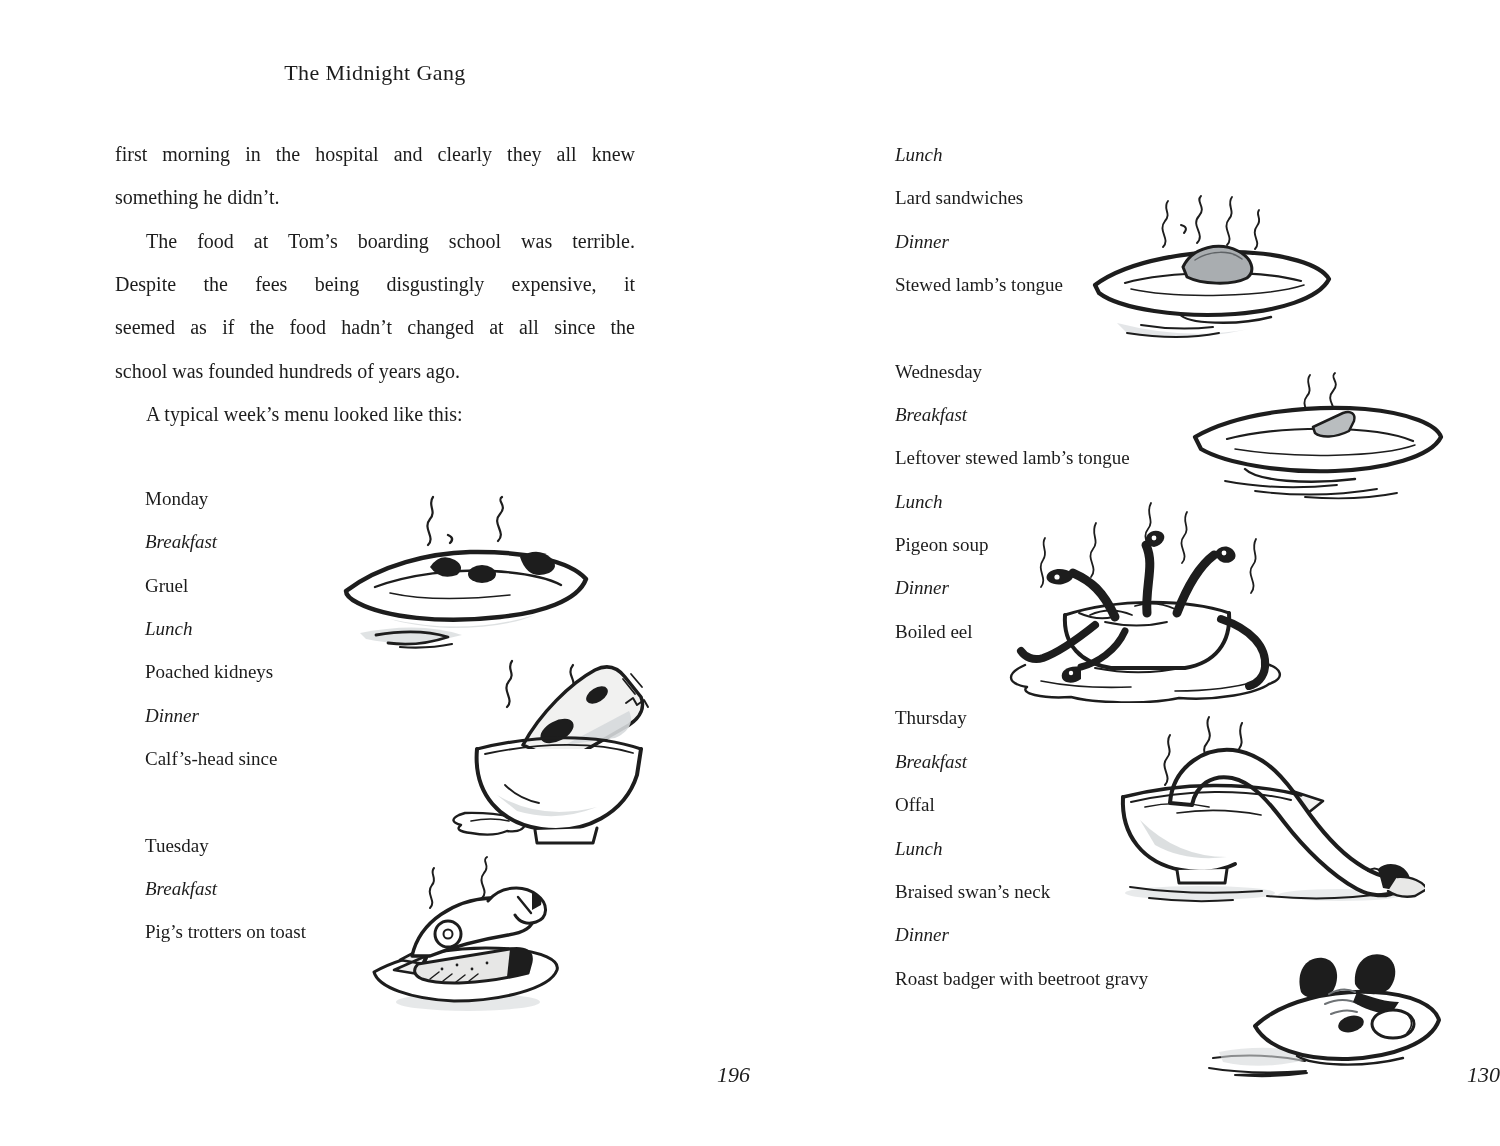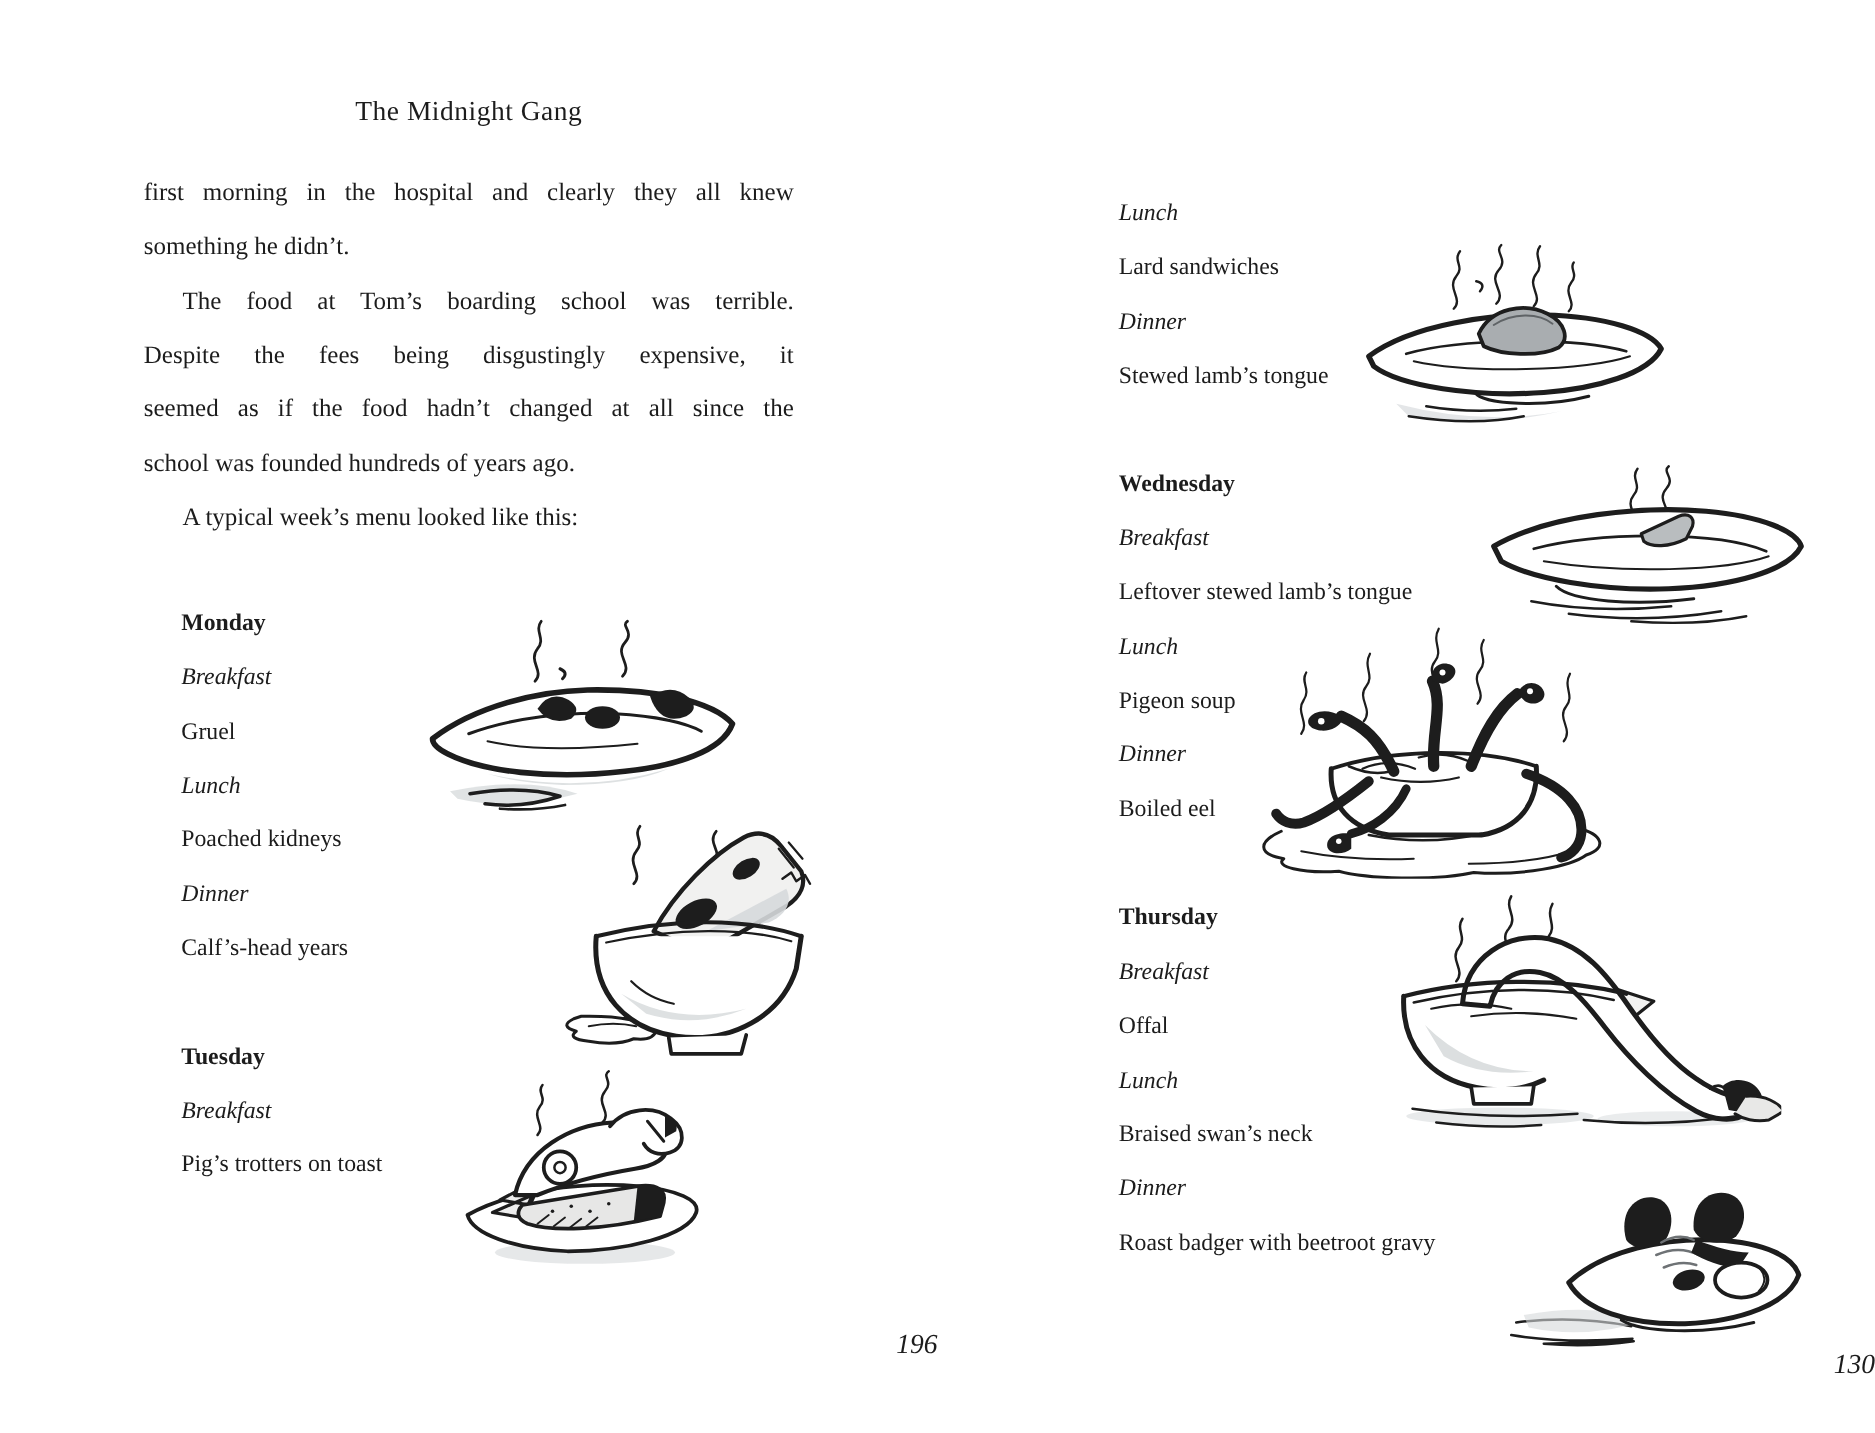--- a/index.html
+++ b/index.html
@@ -1,40 +1,40 @@
 <!DOCTYPE html>
 <html><head>
 <meta charset="utf-8">
 <style>
   html,body { margin:0; padding:0; background:#ffffff; }
   .spread {
     position:relative; width:1500px; height:1146px;
     background:#ffffff; color:#1c1c1c; overflow:hidden;
     font-family:"Liberation Serif","DejaVu Serif",serif;
   }
-  .half { position:absolute; top:16px; width:750px; height:834px; }
+  .half { position:absolute; top:0; width:750px; height:834px; }
   .half.left { left:0; } .half.right { left:750px; }
 
   .running-head {
     position:absolute; top:60px; left:0; width:750px;
     text-align:center; font-size:22px; letter-spacing:0.4px;
   }
   .running-head.italic { font-style:italic; }
 
   .body-text {
     position:absolute; left:115px; top:133px; width:520px;
     font-size:20px; line-height:43.35px;
   }
   .body-line { height:43.35px; white-space:nowrap; }
   .body-line.full { white-space:normal; text-align:justify; text-align-last:justify; }
   .body-line.indent { text-indent:31px; }
 
   .menu { position:absolute; font-size:19px; line-height:43.35px; }
   .menu-line { height:43.35px; }
-  .menu-line.day  { font-weight:bold; }
+  .menu-line.day  { font-weight:normal; }
   .menu-line.meal { font-style:italic; }
   .menu-line.gap  { margin-top:43.35px; }
   .menu.menu-left  { left:145px; top:477px; }
   .menu.menu-right { left:145px; top:133px; }
 
   .folio {
     position:absolute; top:1062px; left:0; width:750px;
     text-align:right; font-style:italic; font-size:22px;
   }
 
@@ -60,21 +60,21 @@
       <div class="body-line indent">A typical week’s menu looked like this:</div>
     </div>
 
   <div class="menu menu-left">
       <div class="menu-line day">Monday</div>
       <div class="menu-line meal">Breakfast</div>
       <div class="menu-line dish">Gruel</div>
       <div class="menu-line meal">Lunch</div>
       <div class="menu-line dish">Poached kidneys</div>
       <div class="menu-line meal">Dinner</div>
-      <div class="menu-line dish">Calf’s-head years</div>
+      <div class="menu-line dish">Calf’s-head since</div>
       <div class="menu-line day gap">Tuesday</div>
       <div class="menu-line meal">Breakfast</div>
       <div class="menu-line dish">Pig’s trotters on toast</div>
     </div>
 
   <div class="illo" style="left:330px; top:495px;">
     <svg width="275" height="160" viewBox="0 0 275 160" fill="none" stroke="#1d1d1d" stroke-linecap="round" stroke-linejoin="round">
       <path d="M98,50 c8,-8 -6,-16 2,-26 c7,-8 -3,-14 3,-22" stroke-width="2.2"></path>
       <path d="M168,46 c9,-9 -7,-17 2,-27 c8,-9 -4,-13 2,-17" stroke-width="2.2"></path>
       <path d="M118,40 q7,3 2,8" stroke-width="2.4"></path>

